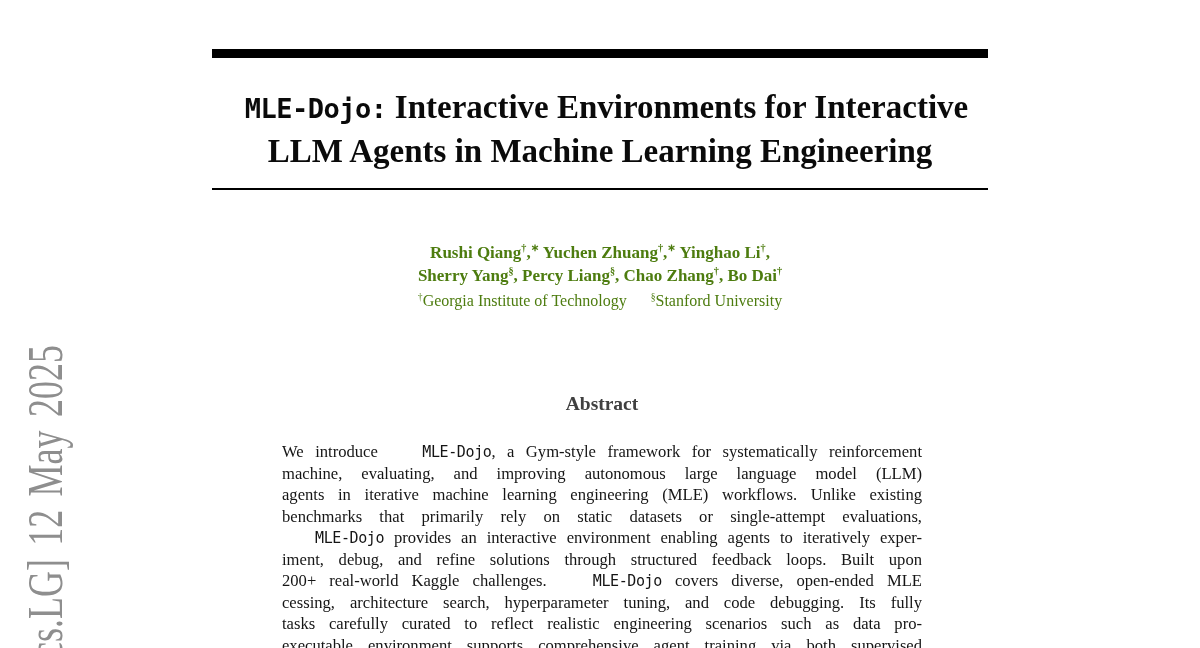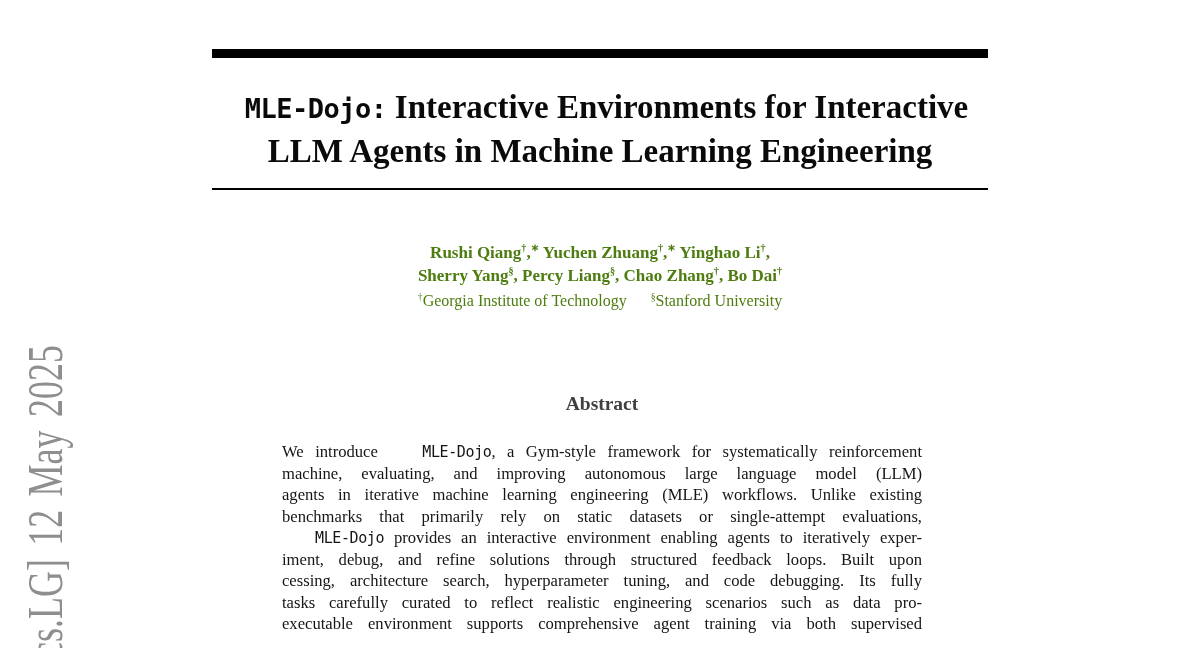--- a/index.html
+++ b/index.html
@@ -77,16 +77,17 @@
 
 <h2 class="abstract-heading">Abstract</h2>
 
 <div class="abstract-body">
     <div class="abstract-line">We introduce <span class="mono">MLE-Dojo</span>, a Gym-style framework for systematically reinforcement</div>
     <div class="abstract-line">machine, evaluating, and improving autonomous large language model (LLM)</div>
     <div class="abstract-line">agents in iterative machine learning engineering (MLE) workflows. Unlike existing</div>
     <div class="abstract-line">benchmarks that primarily rely on static datasets or single-attempt evaluations,</div>
     <div class="abstract-line"><span class="mono">MLE-Dojo</span> provides an interactive environment enabling agents to iteratively exper-</div>
     <div class="abstract-line">iment, debug, and refine solutions through structured feedback loops. Built upon</div>
+    <div class="abstract-line">200+ real-world Kaggle challenges. <span class="mono">MLE-Dojo</span> covers diverse, open-ended MLE</div>
     <div class="abstract-line">cessing, architecture search, hyperparameter tuning, and code debugging. Its fully</div>
     <div class="abstract-line">tasks carefully curated to reflect realistic engineering scenarios such as data pro-</div>
     <div class="abstract-line">executable environment supports comprehensive agent training via both supervised</div>
   </div>
 
 </body></html>

